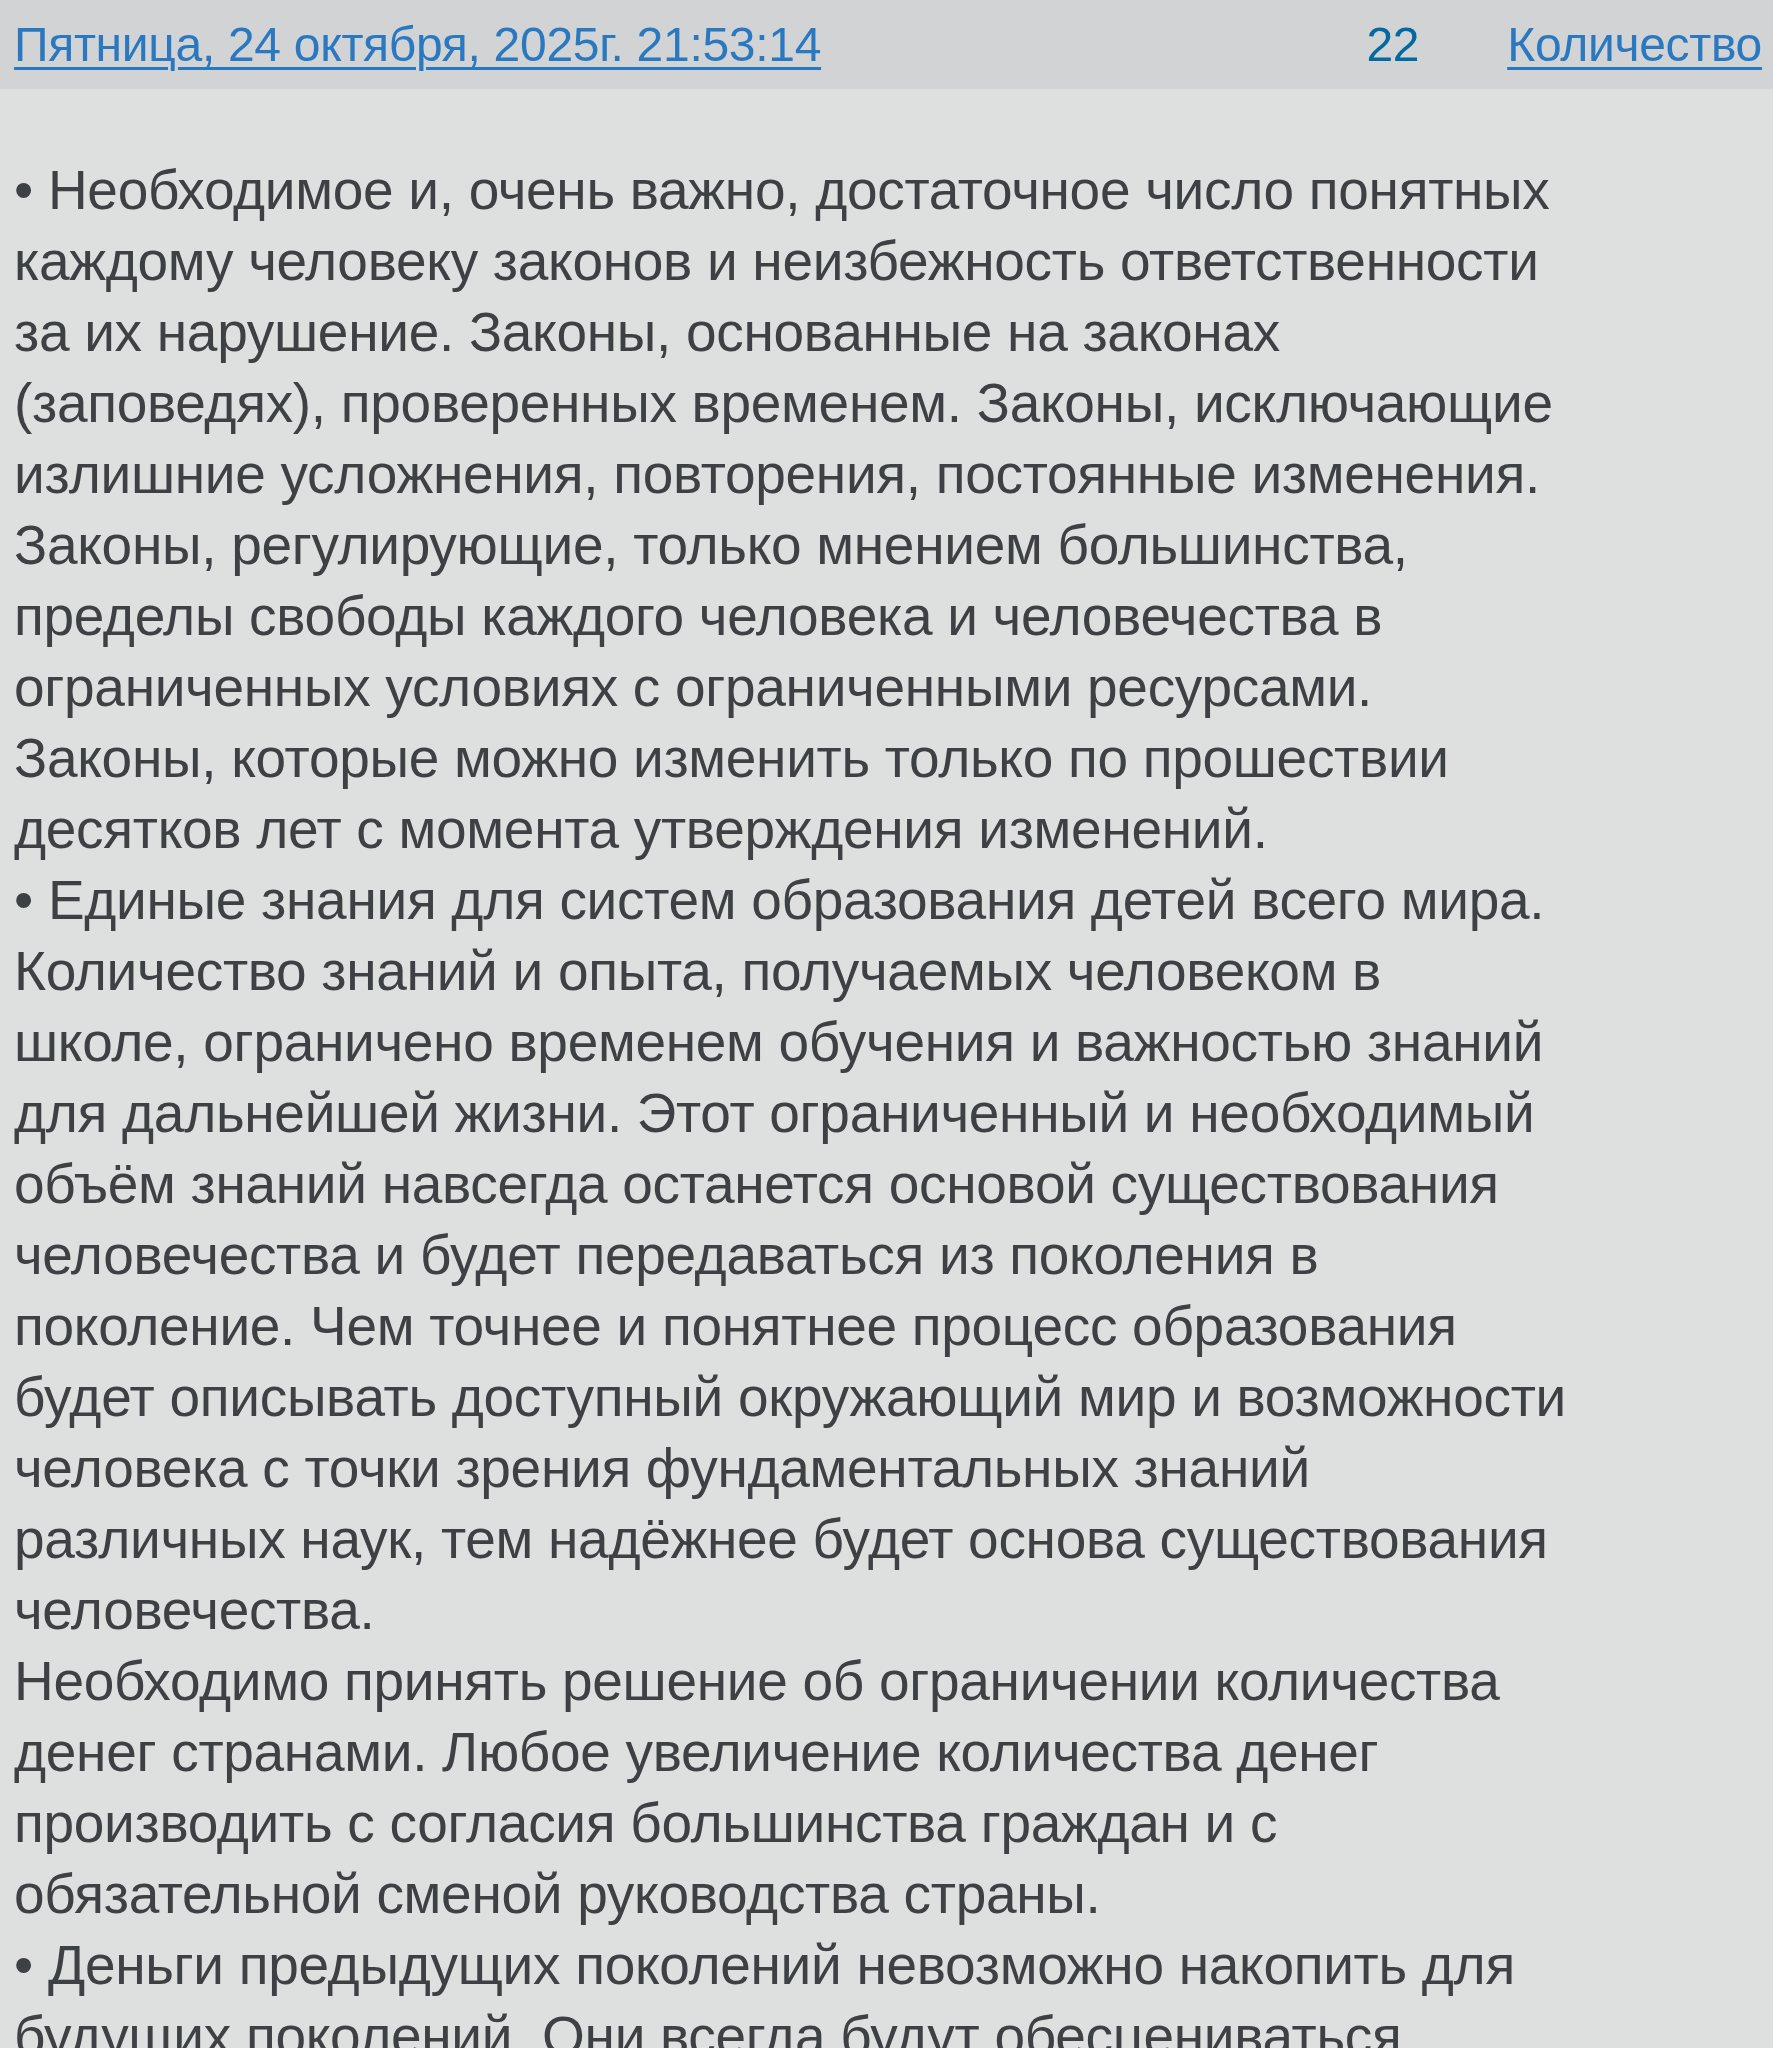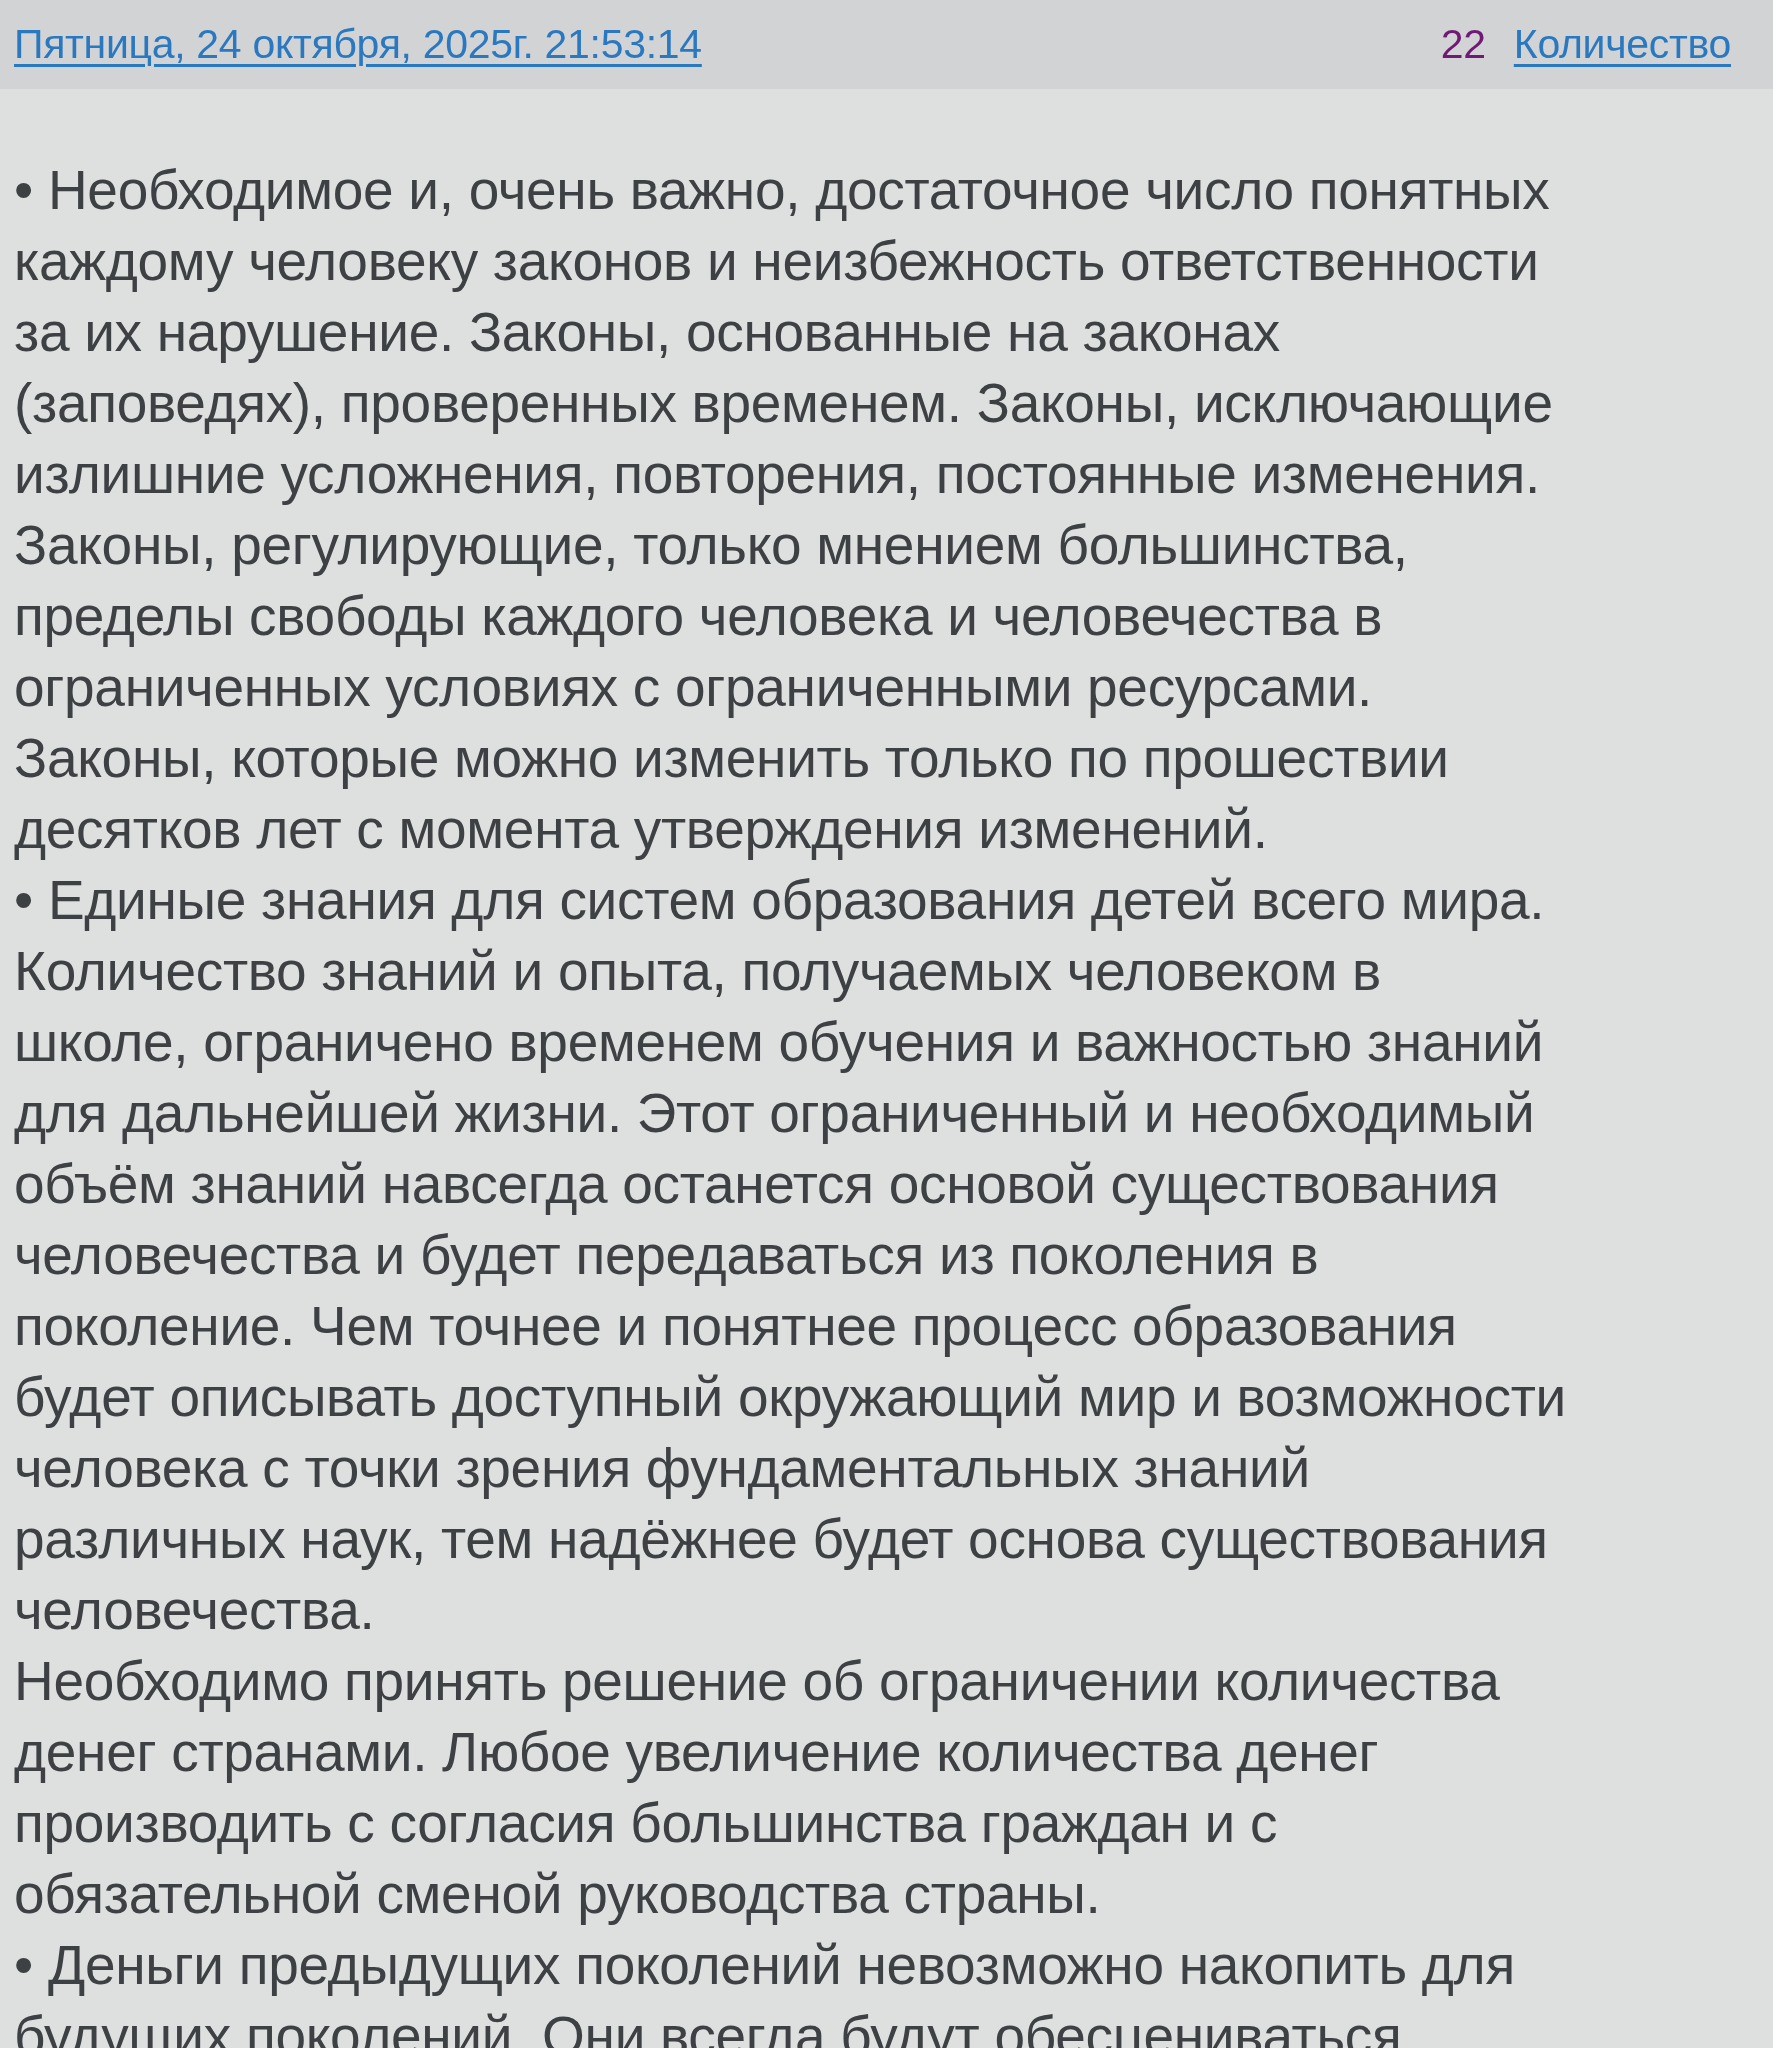--- a/index.html
+++ b/index.html
@@ -14,34 +14,34 @@
     overflow: hidden;
     font-family: "Liberation Sans", sans-serif;
     letter-spacing: -0.3px;
   }
   .header {
     box-sizing: border-box;
     height: 89px;
     background: #d2d3d4;
     display: flex;
     align-items: center;
-    padding: 0 42px 0 14px;
-    font-size: 41px;
+    padding: 0 11px 0 14px;
+    font-size: 48px;
   }
   a.link {
     color: #2a78c0;
     text-decoration: underline;
     text-underline-offset: 6px;
     text-decoration-thickness: 3px;
     cursor: pointer;
   }
   .spacer { flex: 1; }
   .count {
-    color: #701a75;
-    margin-right: 28px;
+    color: #0369a1;
+    margin-right: 88px;
   }
   .content {
     padding: 66px 206px 0 14px;
     font-size: 55px;
     line-height: 71px;
     color: #3e4143;
   }
   .content .para { margin: 0; }
   .divider {
     border: none;

